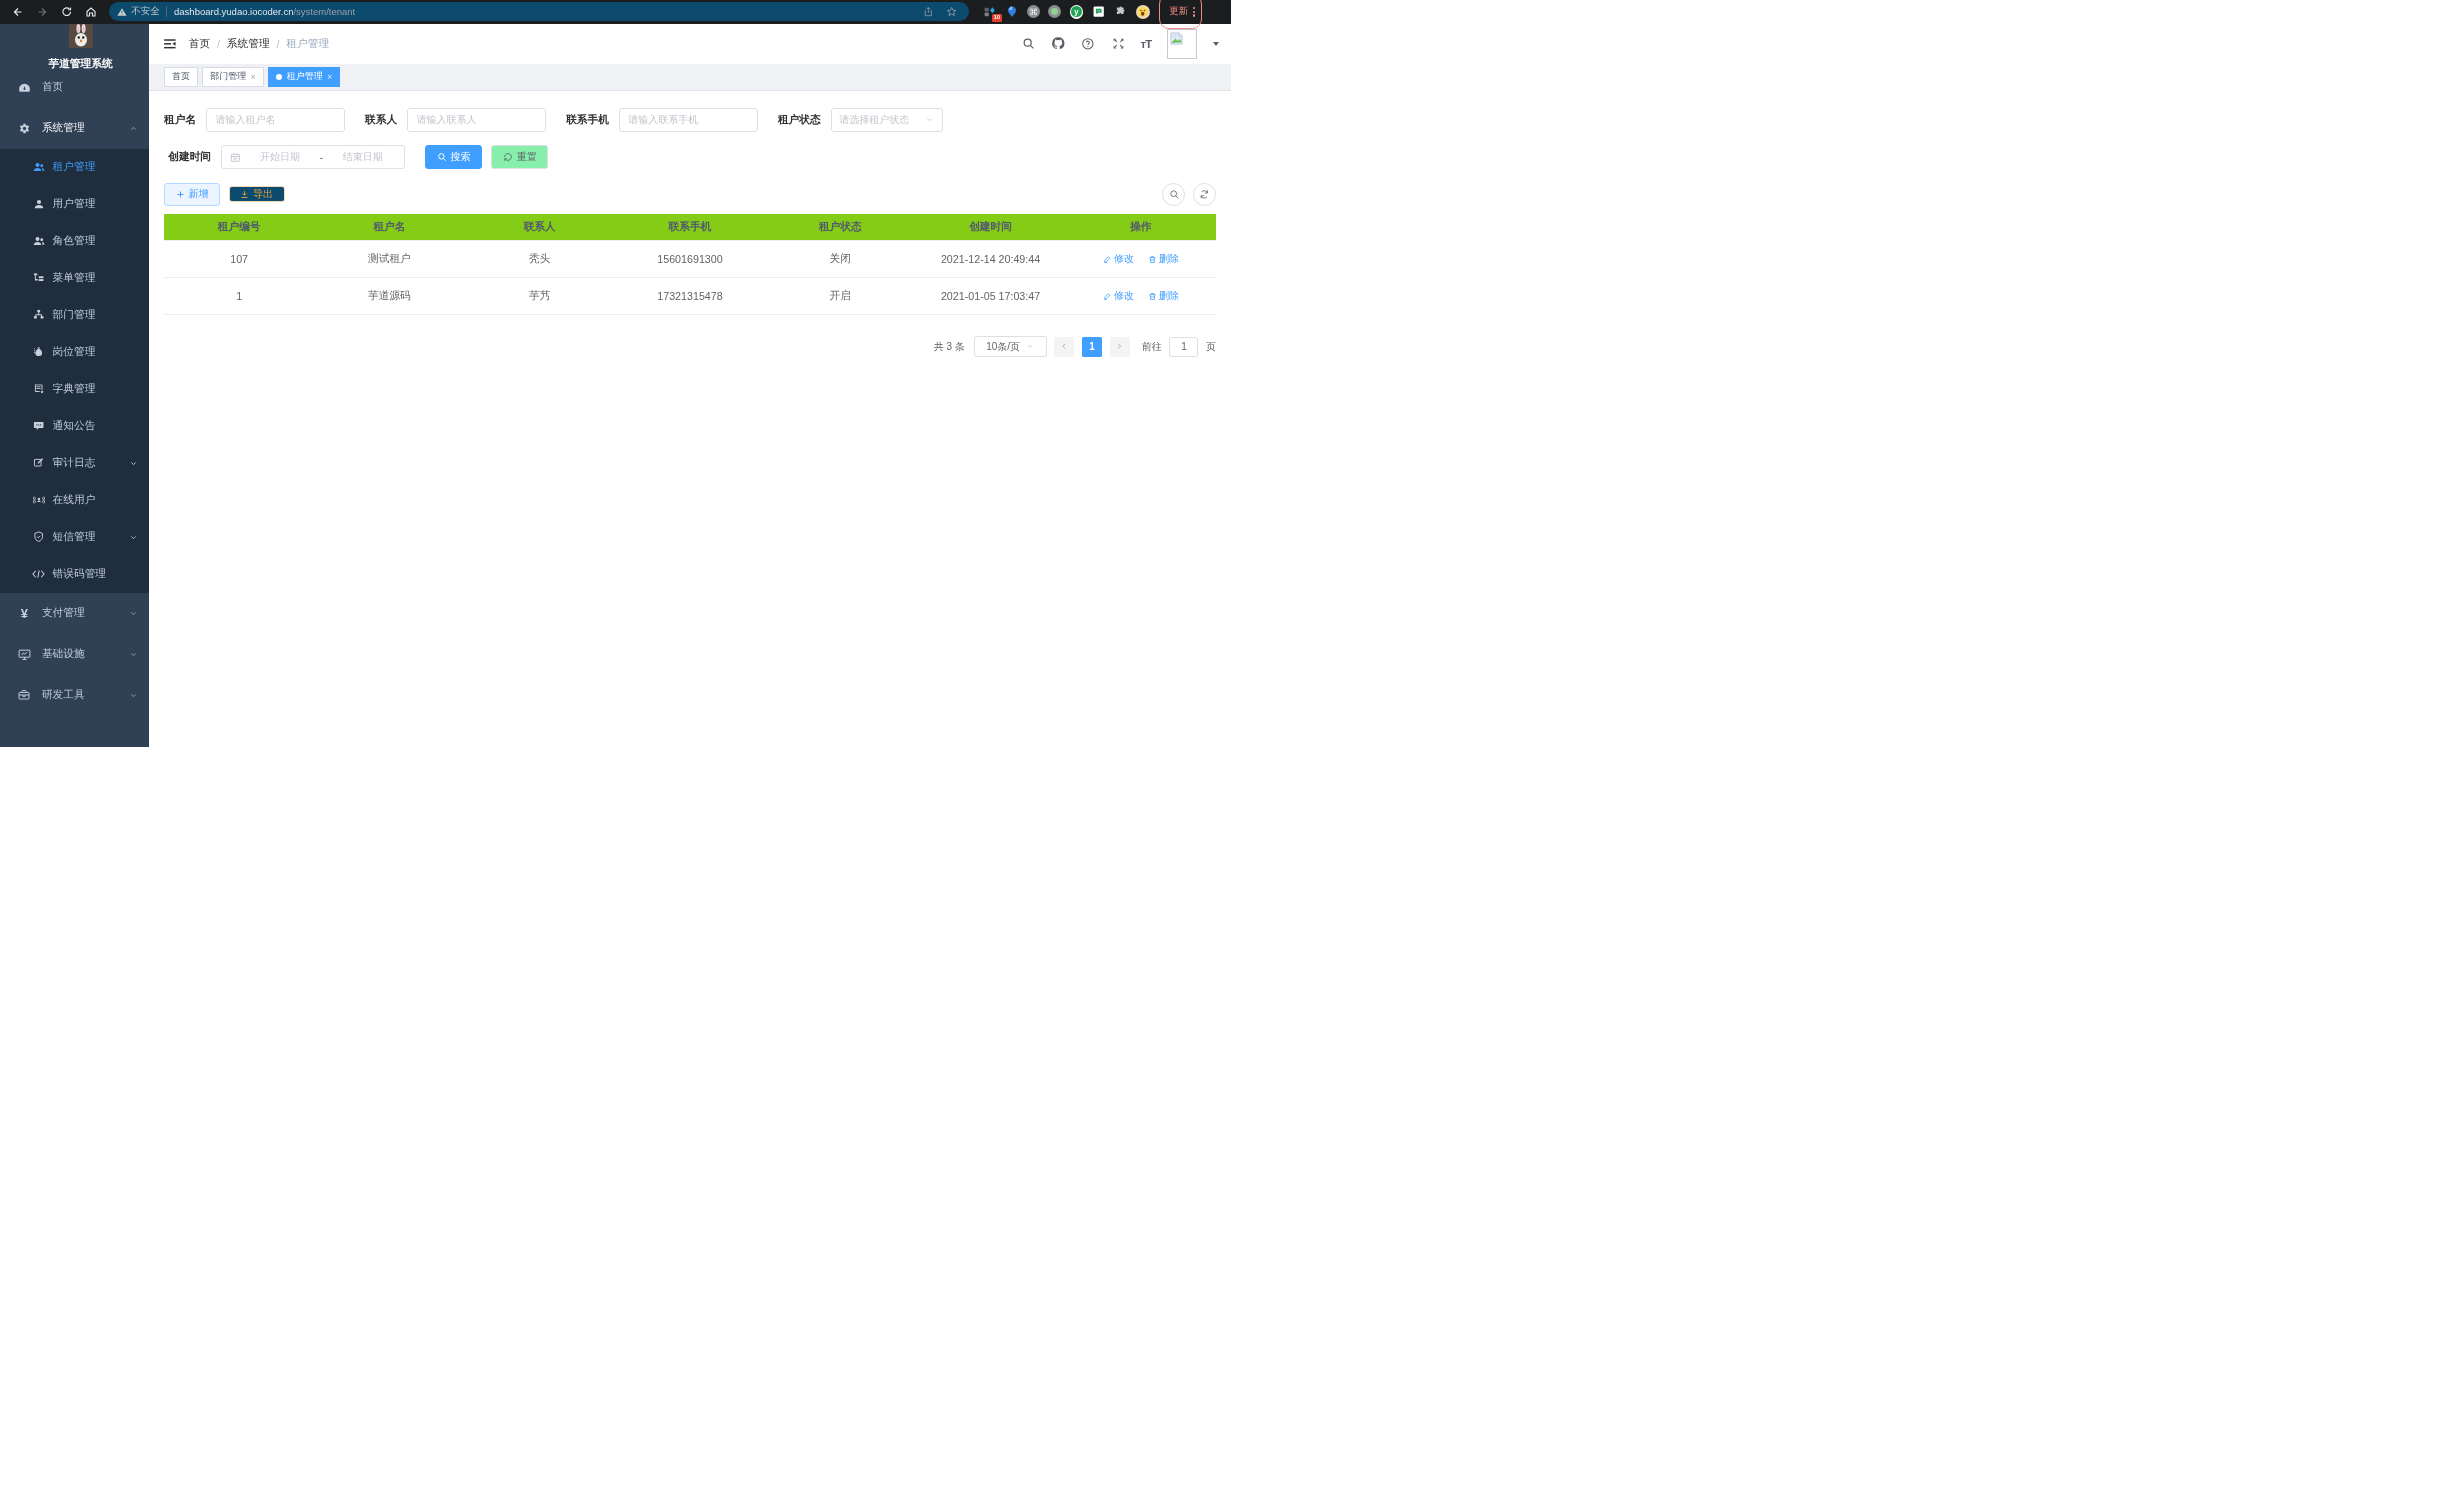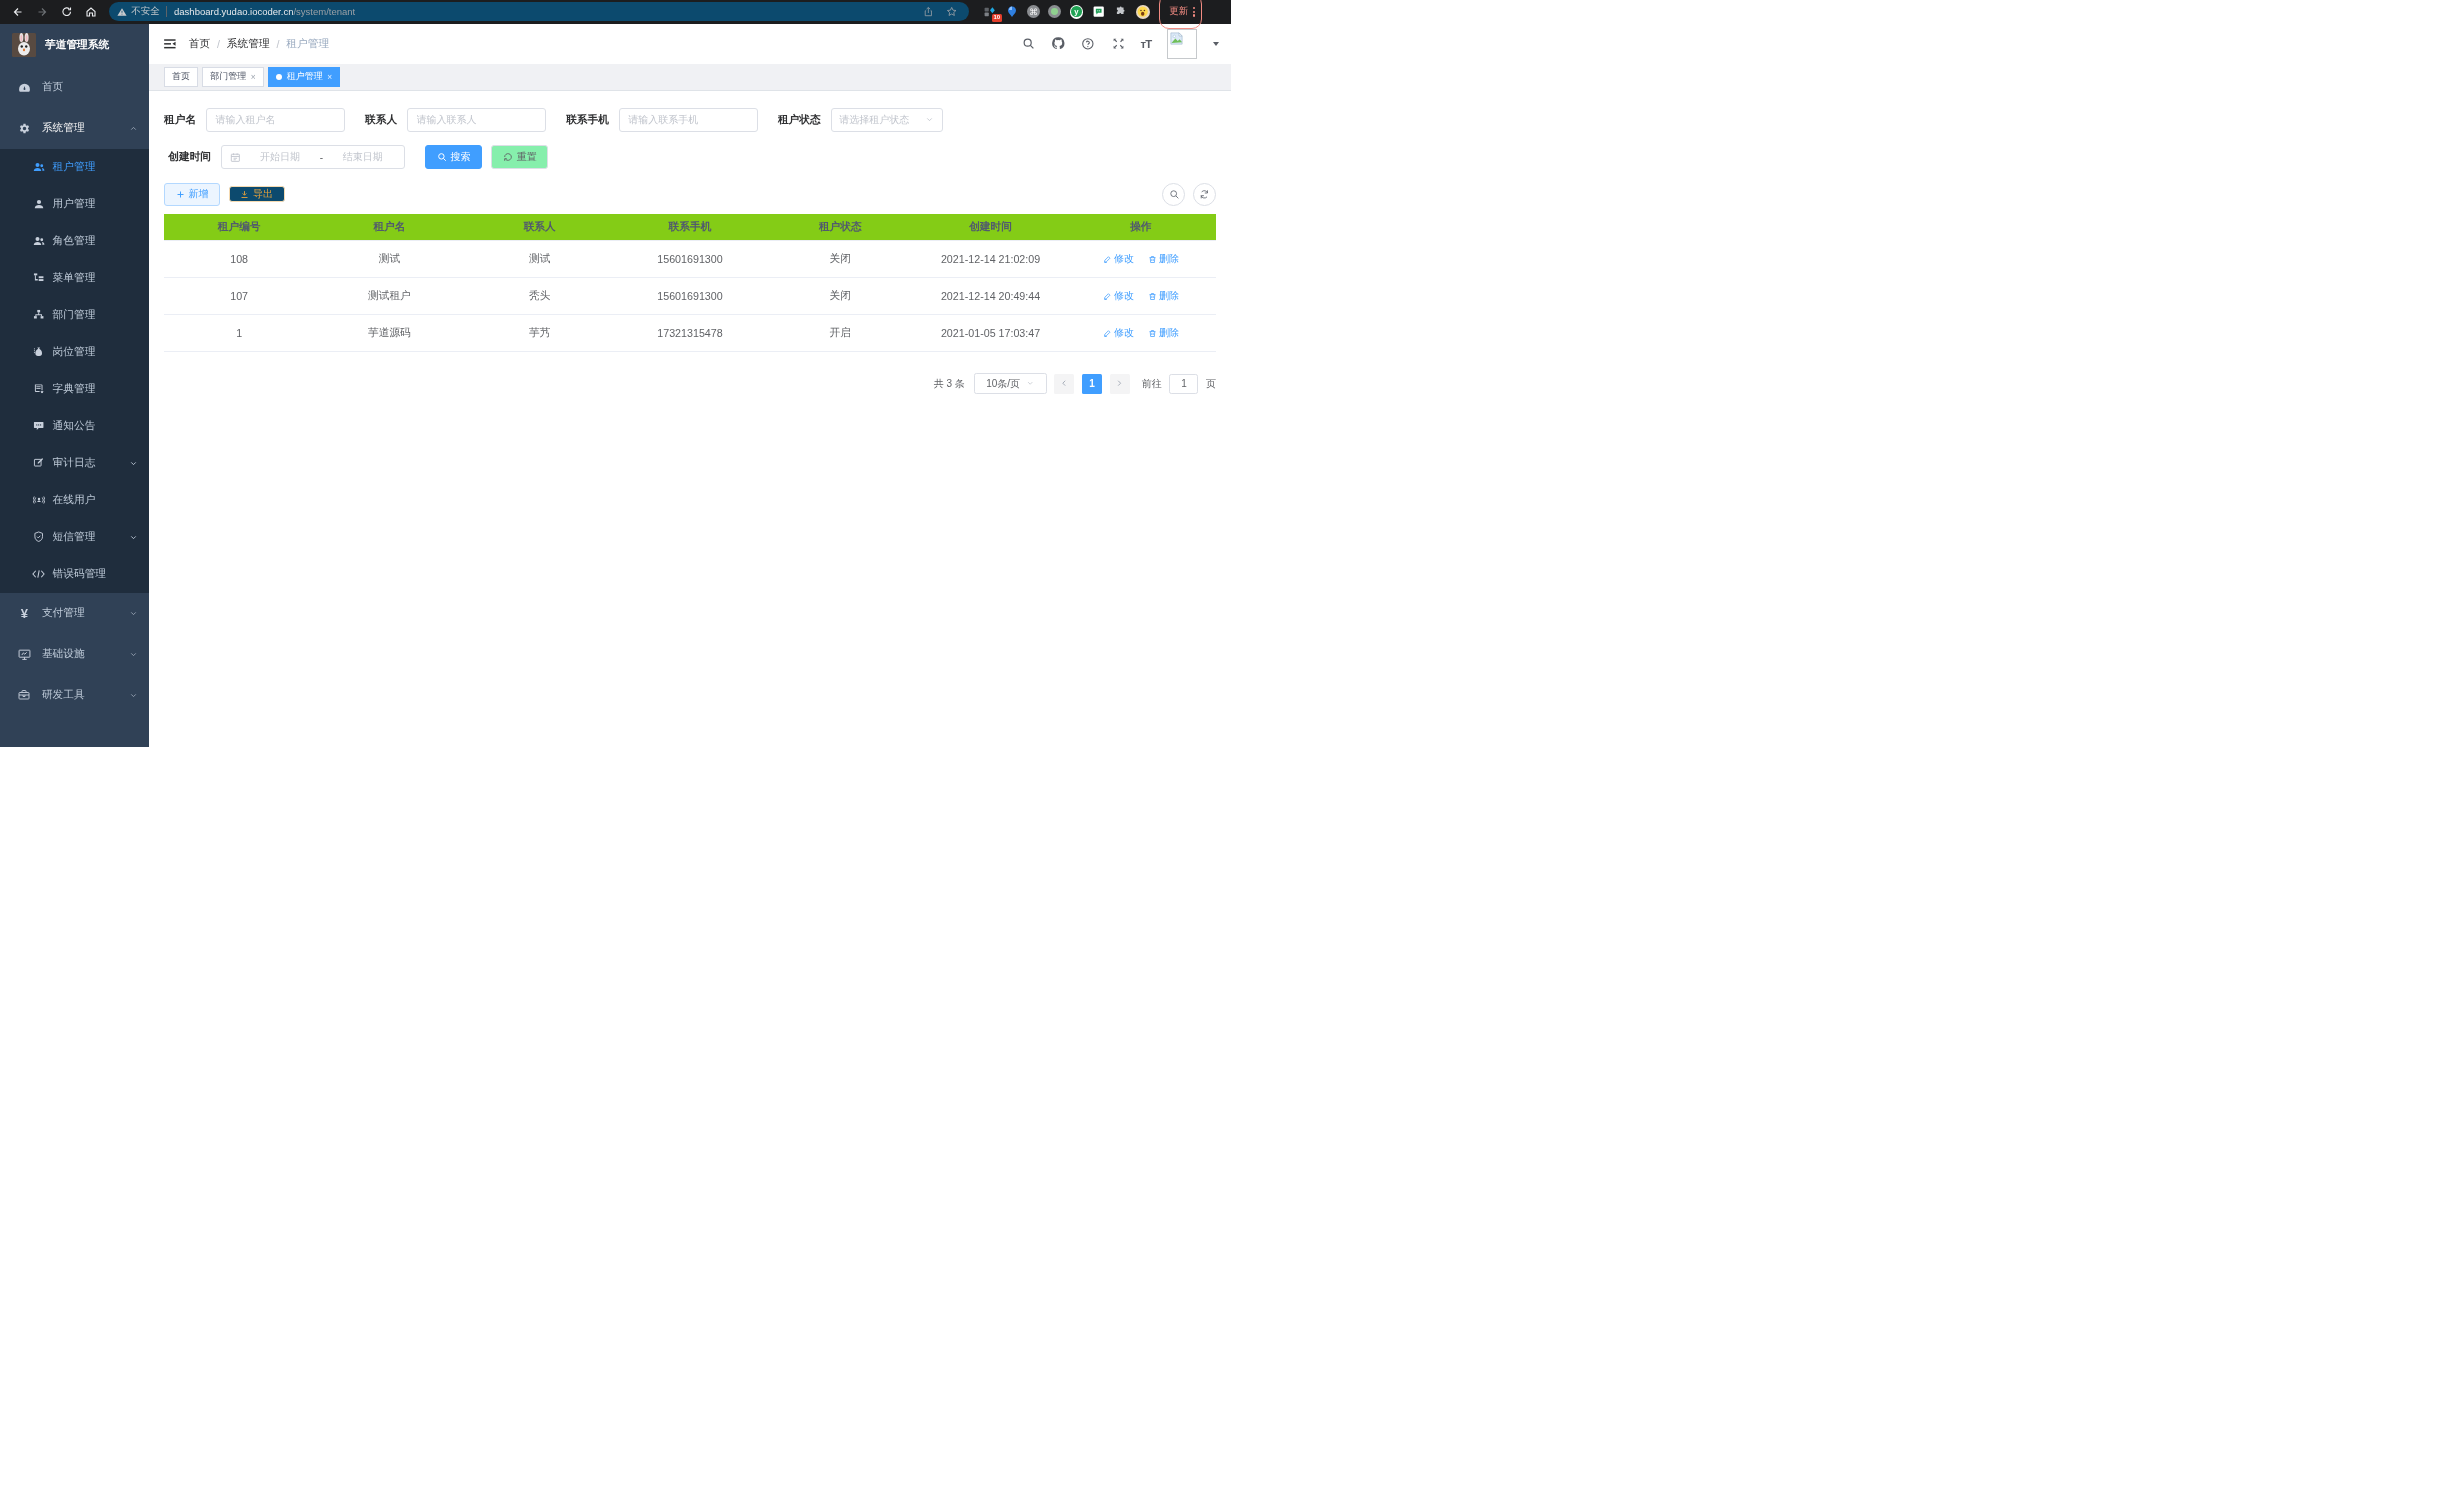--- a/index.html
+++ b/index.html
@@ -19,21 +19,21 @@
   .ext-ic{width:13.7px;height:13.7px;position:relative;display:flex;align-items:center;justify-content:center;}
   .badge{position:absolute;right:-5.3px;bottom:-3px;background:#e33e2b;color:#fff;font-size:6px;line-height:7.6px;padding:0 1.5px;border-radius:1.5px;font-weight:bold;}
   .circ{width:13px;height:13px;border-radius:50%;display:flex;align-items:center;justify-content:center;font-size:8.4px;color:#fff;}
   .update-pill{margin-left:9px;border:1.1px solid #f28b82;color:#f28b82;border-radius:10px;height:35px;display:flex;align-items:center;padding:0 6px 0 9px;font-size:9.5px;gap:4.6px;}
   .vdots{display:flex;flex-direction:column;gap:1.5px;}
   .vdots i{width:2.3px;height:2.3px;border-radius:50%;background:#f28b82;}
 
   
   .app{display:flex;height:723px;}
   .sidebar{width:149px;background:#304156;color:#bfcbd9;flex:0 0 auto;display:flex;flex-direction:column;}
-  .logo-row{height:43px;display:flex;align-items:center;padding-left:12px;gap:9px;}
+  .logo-row{height:43px;display:flex;align-items:center;padding-left:12px;gap:9px;flex-direction:column;}
   .logo-img{width:24px;height:24px;border-radius:1.5px;background:#4a3f3a;position:relative;overflow:hidden;flex:0 0 auto;}
   .logo-title{color:#fff;font-size:10.7px;font-weight:bold;}
   .menu{flex:1;overflow:hidden;}
   .m-item{height:41px;display:flex;align-items:center;padding:0 10.7px 0 17.5px;font-size:10.7px;color:#bfcbd9;cursor:pointer;}
   .m-item .ic{width:13.7px;height:13.7px;margin-right:10.7px;display:flex;align-items:center;justify-content:center;color:#c8d0dc;}
   .m-item .lbl{flex:1;}
   .m-item .chev{color:#97a3b3;}
   .m-item.active-parent{color:#f4f4f5;}
   .submenu{background:#1f2d3d;}
   .s-item{height:37px;display:flex;align-items:center;padding:0 10.7px 0 32px;font-size:10.7px;color:#bfcbd9;cursor:pointer;}
@@ -590,42 +590,20 @@
             <th>租户编号</th>
             <th>租户名</th>
             <th>联系人</th>
             <th>联系手机</th>
             <th>租户状态</th>
             <th>创建时间</th>
             <th>操作</th>
           </tr>
         </thead>
         <tbody>
-          <tr>
-            <td>108</td>
-            <td>测试</td>
-            <td>测试</td>
-            <td>15601691300</td>
-            <td>关闭</td>
-            <td>2021-12-14 21:02:09</td>
-            <td>
-              <span class="op-link">
-                <svg width="9" height="9" viewBox="0 0 24 24" fill="none" stroke="currentColor" stroke-width="2">
-                    <path d="M4 20h6M14.5 4.5l4 4L9 18l-5 1 1-5z"></path>
-                  </svg>
-                <span>修改</span>
-              </span>
-              <span class="op-link">
-                <svg width="9" height="9" viewBox="0 0 24 24" fill="none" stroke="currentColor" stroke-width="2">
-                    <path d="M4 7h16M9 7V4h6v3M6 7l1 13h10l1-13M10 11v5M14 11v5"></path>
-                  </svg>
-                <span>删除</span>
-              </span>
-            </td>
-          </tr>
           <tr>
             <td>107</td>
             <td>测试租户</td>
             <td>秃头</td>
             <td>15601691300</td>
             <td>关闭</td>
             <td>2021-12-14 20:49:44</td>
             <td>
               <span class="op-link">
                 <svg width="9" height="9" viewBox="0 0 24 24" fill="none" stroke="currentColor" stroke-width="2">

